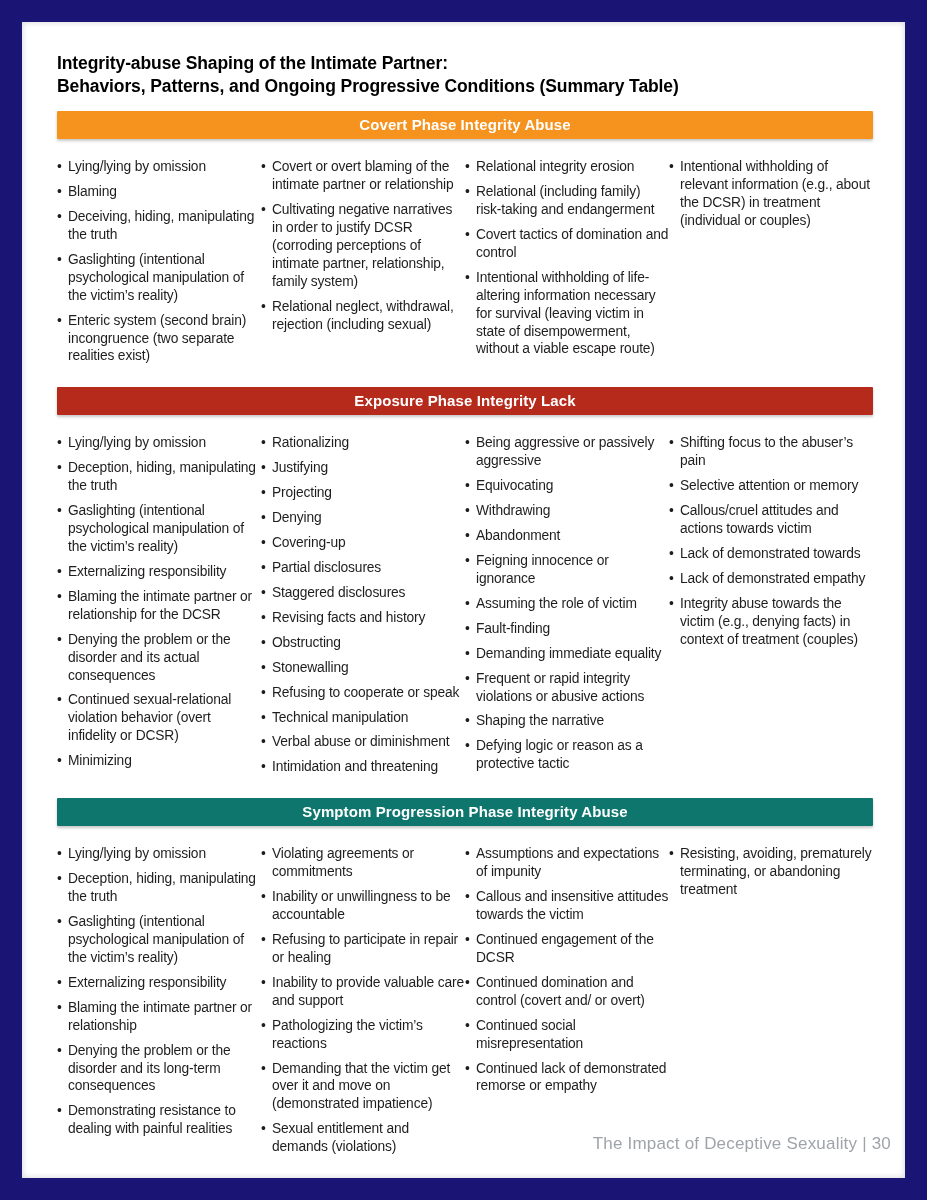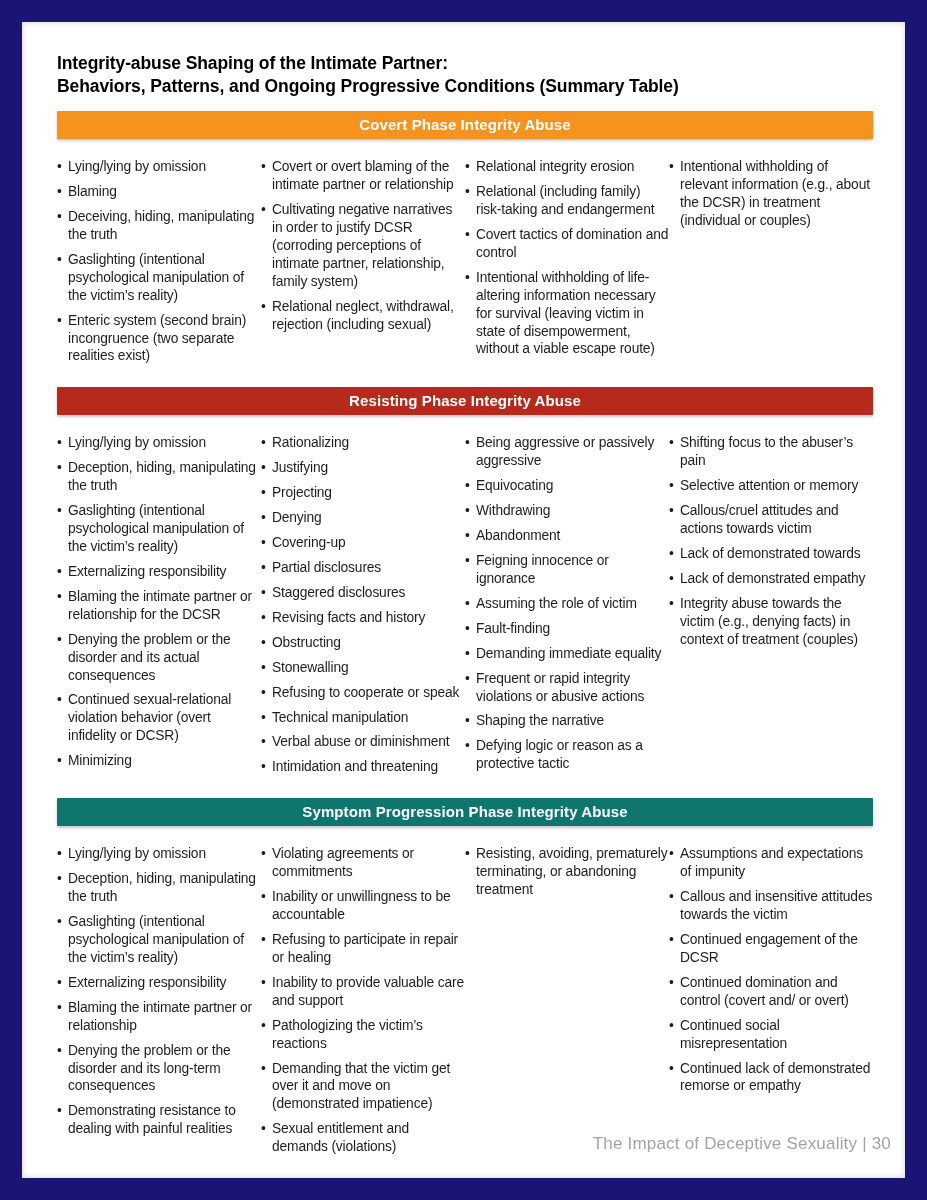--- a/index.html
+++ b/index.html
@@ -109,21 +109,21 @@
             <li>Relational (including family) risk-taking and endangerment</li>
             <li>Covert tactics of domination and control</li>
             <li>Intentional withholding of life-altering information necessary for survival (leaving victim in state of disempowerment, without a viable escape route)</li>
           </ul>
           <ul class="col">
             <li>Intentional withholding of relevant information (e.g., about the DCSR) in treatment (individual or couples)</li>
           </ul>
         </div>
       </section>
       <section class="phase">
-        <div class="phase-header" style="background: rgb(181, 42, 27);">Resisting Phase Integrity Abuse</div>
+        <div class="phase-header" style="background: rgb(181, 42, 27);">Exposure Phase Integrity Lack</div>
         <div class="cols">
           <ul class="col">
             <li>Lying/lying by omission</li>
             <li>Deception, hiding, manipulating the truth</li>
             <li>Gaslighting (intentional psychological manipulation of the victim’s reality)</li>
             <li>Externalizing responsibility</li>
             <li>Blaming the intimate partner or relationship for the DCSR</li>
             <li>Denying the problem or the disorder and its actual consequences</li>
             <li>Continued sexual-relational violation behavior (overt infidelity or DCSR)</li>
             <li>Minimizing</li>
@@ -182,28 +182,28 @@
           <ul class="col">
             <li>Violating agreements or commitments</li>
             <li>Inability or unwillingness to be accountable</li>
             <li>Refusing to participate in repair or healing</li>
             <li>Inability to provide valuable care and support</li>
             <li>Pathologizing the victim’s reactions</li>
             <li>Demanding that the victim get over it and move on (demonstrated impatience)</li>
             <li>Sexual entitlement and demands (violations)</li>
           </ul>
           <ul class="col">
-            <li>Resisting, avoiding, prematurely terminating, or abandoning treatment</li>
-          </ul>
-          <ul class="col">
             <li>Assumptions and expectations of impunity</li>
             <li>Callous and insensitive attitudes towards the victim</li>
             <li>Continued engagement of the DCSR</li>
             <li>Continued domination and control (covert and/ or overt)</li>
             <li>Continued social misrepresentation</li>
             <li>Continued lack of demonstrated remorse or empathy</li>
           </ul>
+          <ul class="col">
+            <li>Resisting, avoiding, prematurely terminating, or abandoning treatment</li>
+          </ul>
         </div>
       </section>
     </div>
 
   <div class="footer">The Impact of Deceptive Sexuality | 30</div>
 </div>
 
 </body></html>

